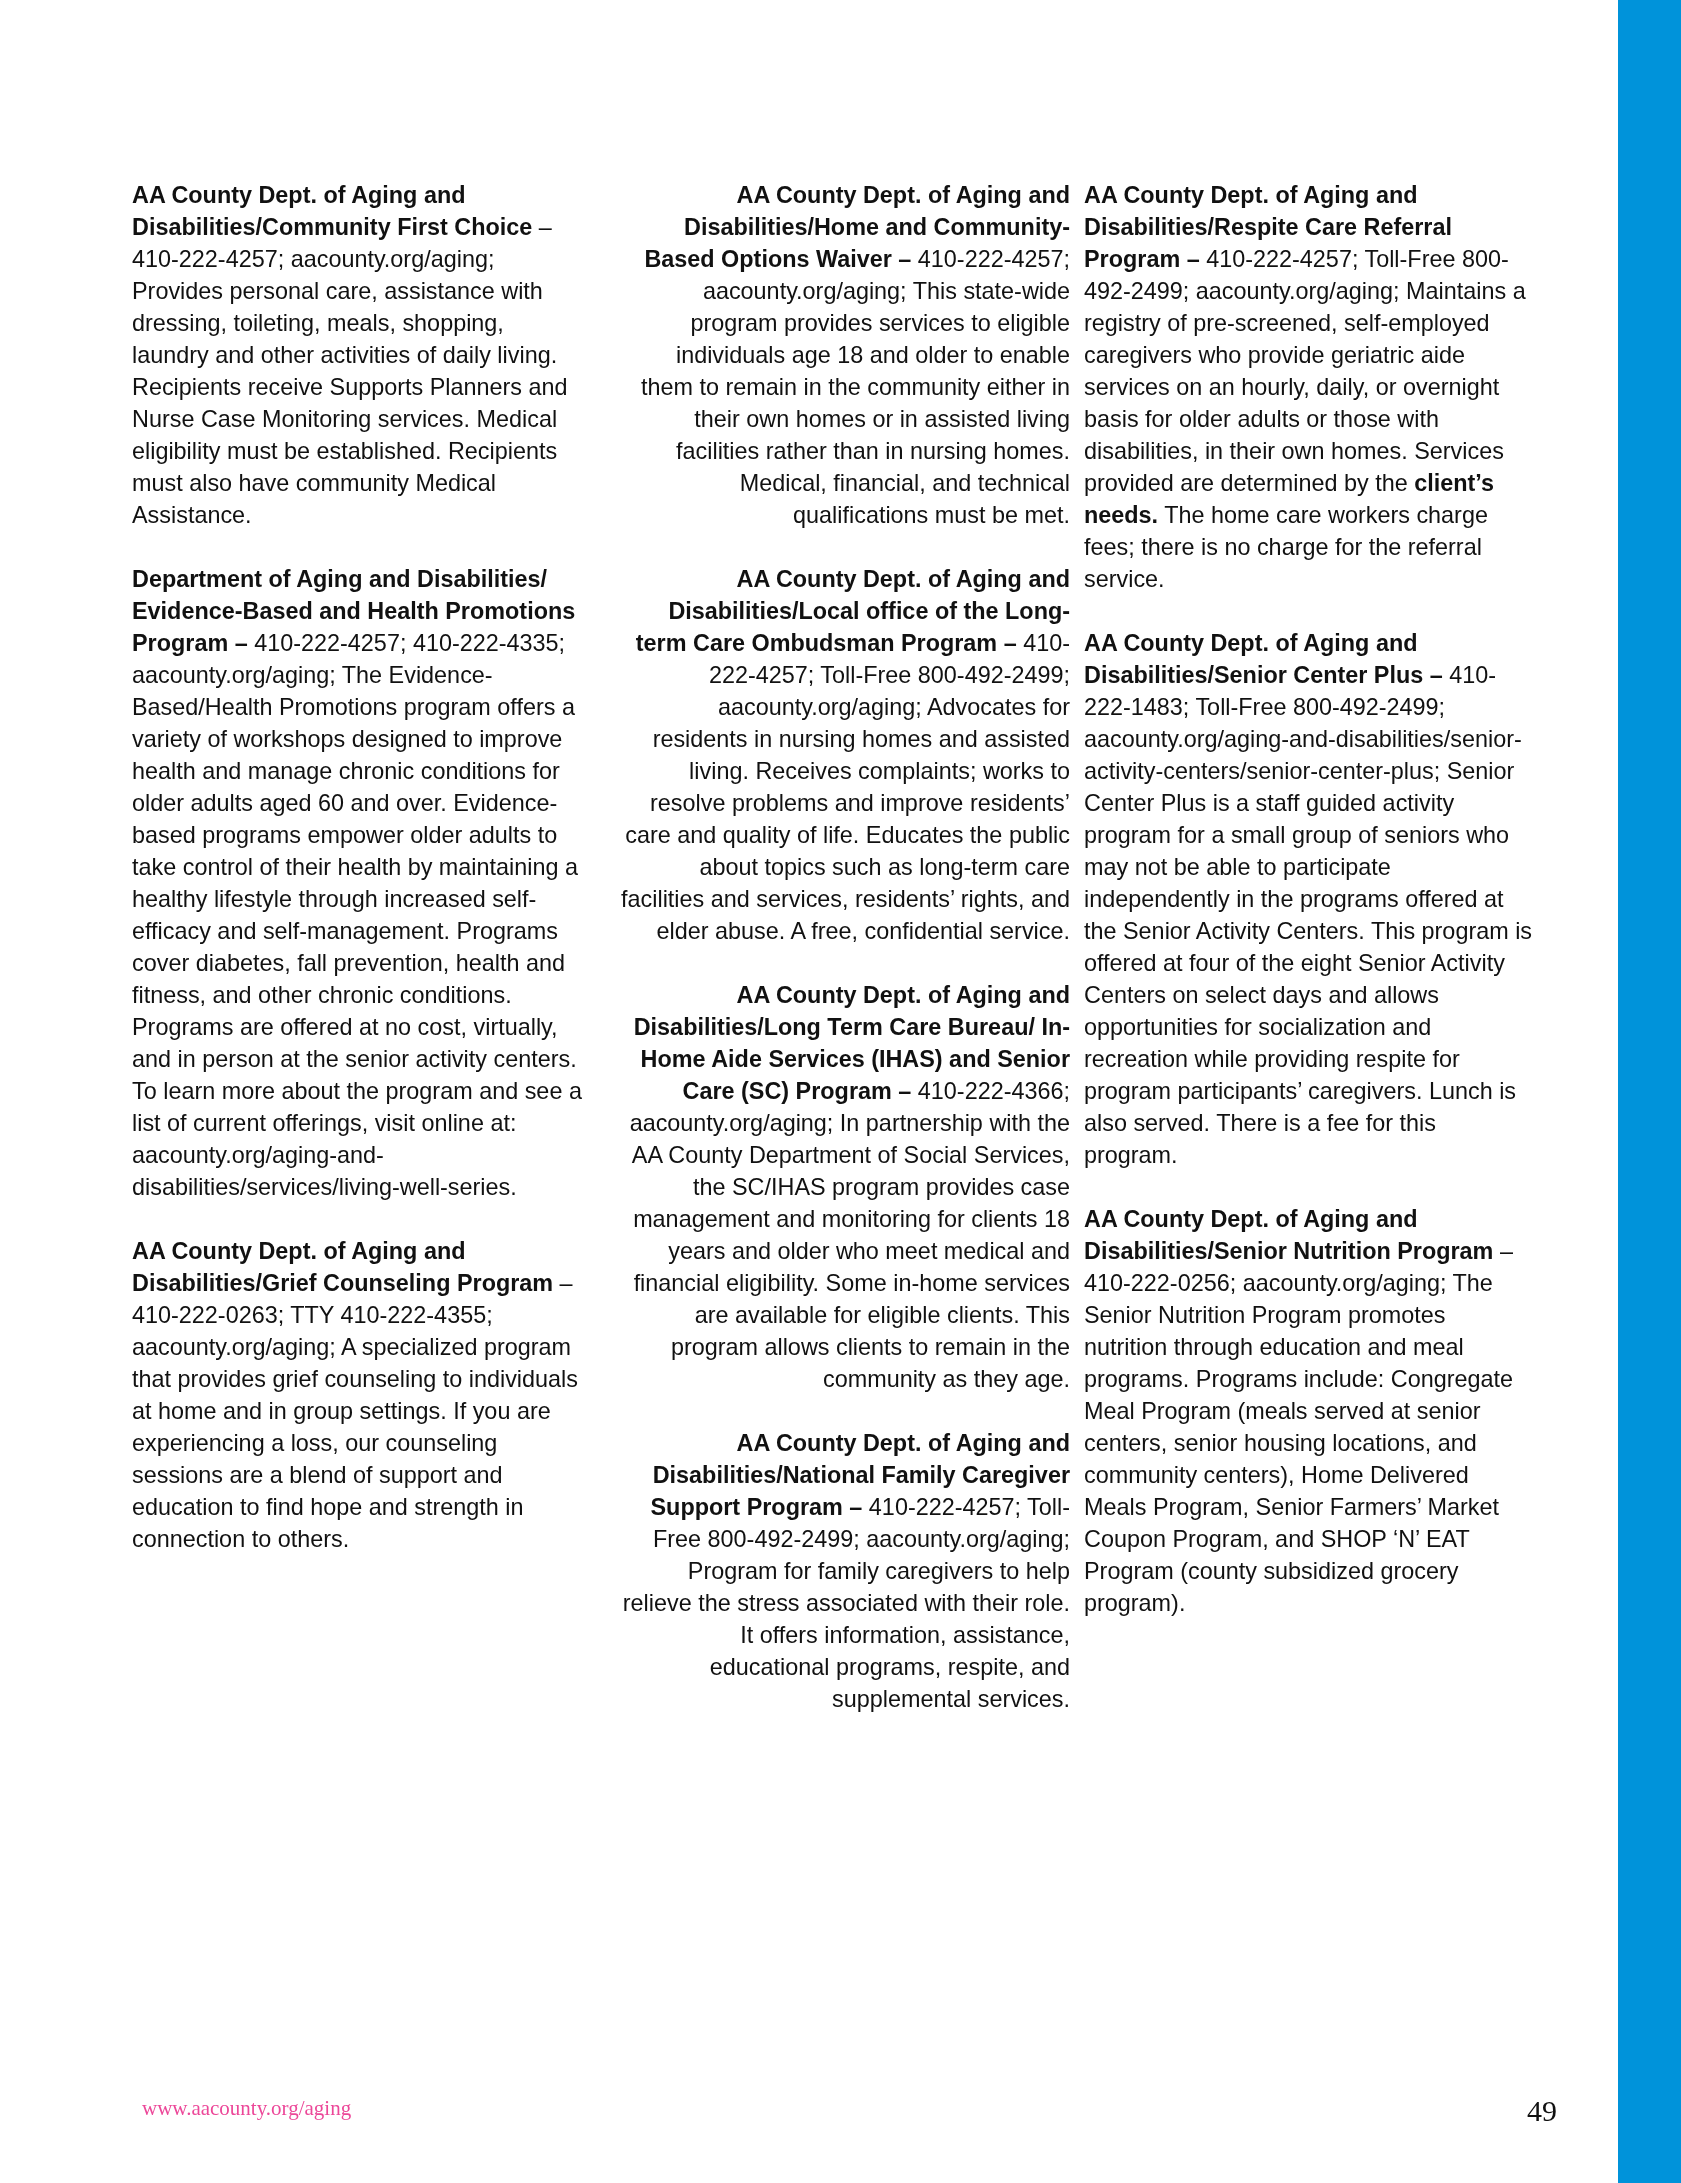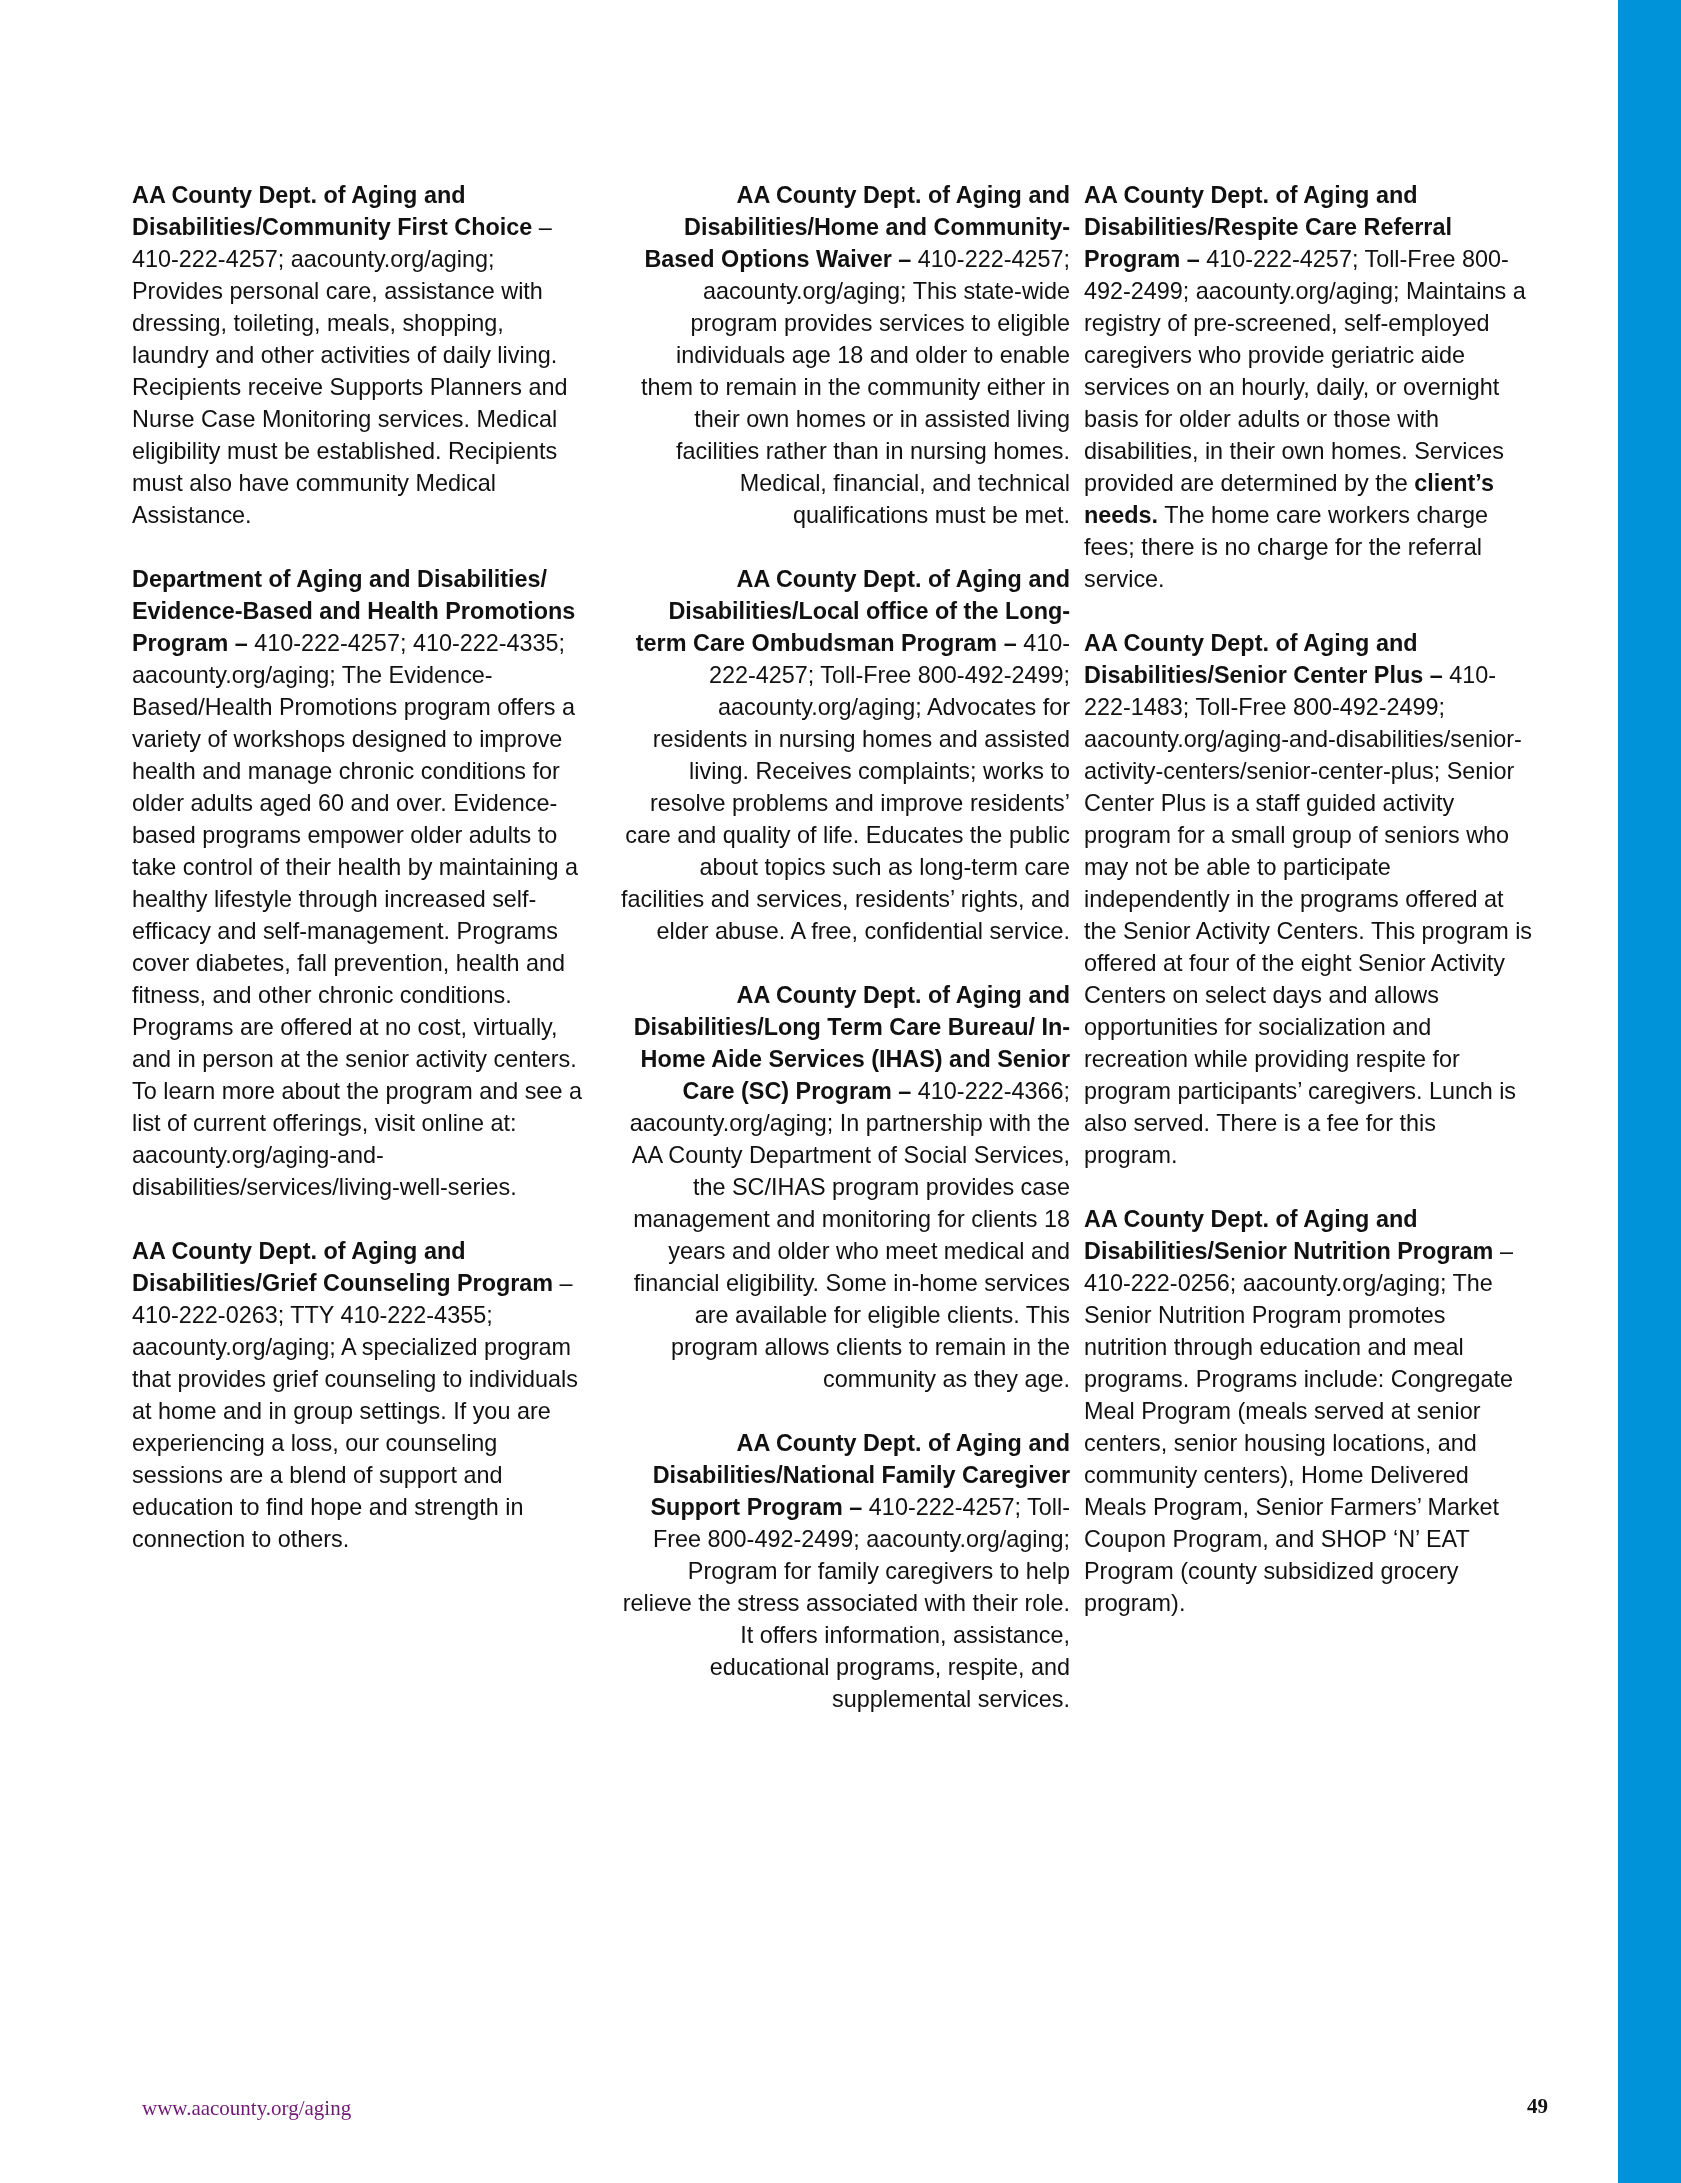--- a/index.html
+++ b/index.html
@@ -17,25 +17,25 @@
     }
     .col-1 { left: 124px; }
     .col-2 { left: 612px; text-align: right; }
     .col-3 { left: 1076px; }
     .entry { margin: 0 0 32px 8px; }
     .entry p { margin: 0; }
     .title { font-weight: bold; }
     .em { font-weight: bold; }
     .footer-url {
       position: absolute; left: 142px; top: 2096px;
-      font-family: "Liberation Serif", serif; font-size: 21px; color: #701a75;
+      font-family: "Liberation Serif", serif; font-size: 21px; color: #ec4899;
     }
     .page-number {
       position: absolute; left: 1527px; top: 2094px;
-      font-family: "Liberation Serif", serif; font-size: 21px; font-weight: bold; color: #111111; text-align: right;
+      font-family: "Liberation Serif", serif; font-size: 30px; font-weight: normal; color: #111111; text-align: right;
     }
   </style>
 </head>
 <body>
 
 <div class="page">
 
   <div class="column col-1">
     <div class="entry">
       <p><span class="title">AA County Dept. of Aging and Disabilities/Community First Choice</span><span> – </span><span>410-222-4257; aacounty.org/aging; Provides personal care, assistance with dressing, toileting, meals, shopping, laundry and other activities of daily living. Recipients receive Supports Planners and Nurse Case Monitoring services. Medical eligibility must be established. Recipients must also have community Medical Assistance.</span></p>

